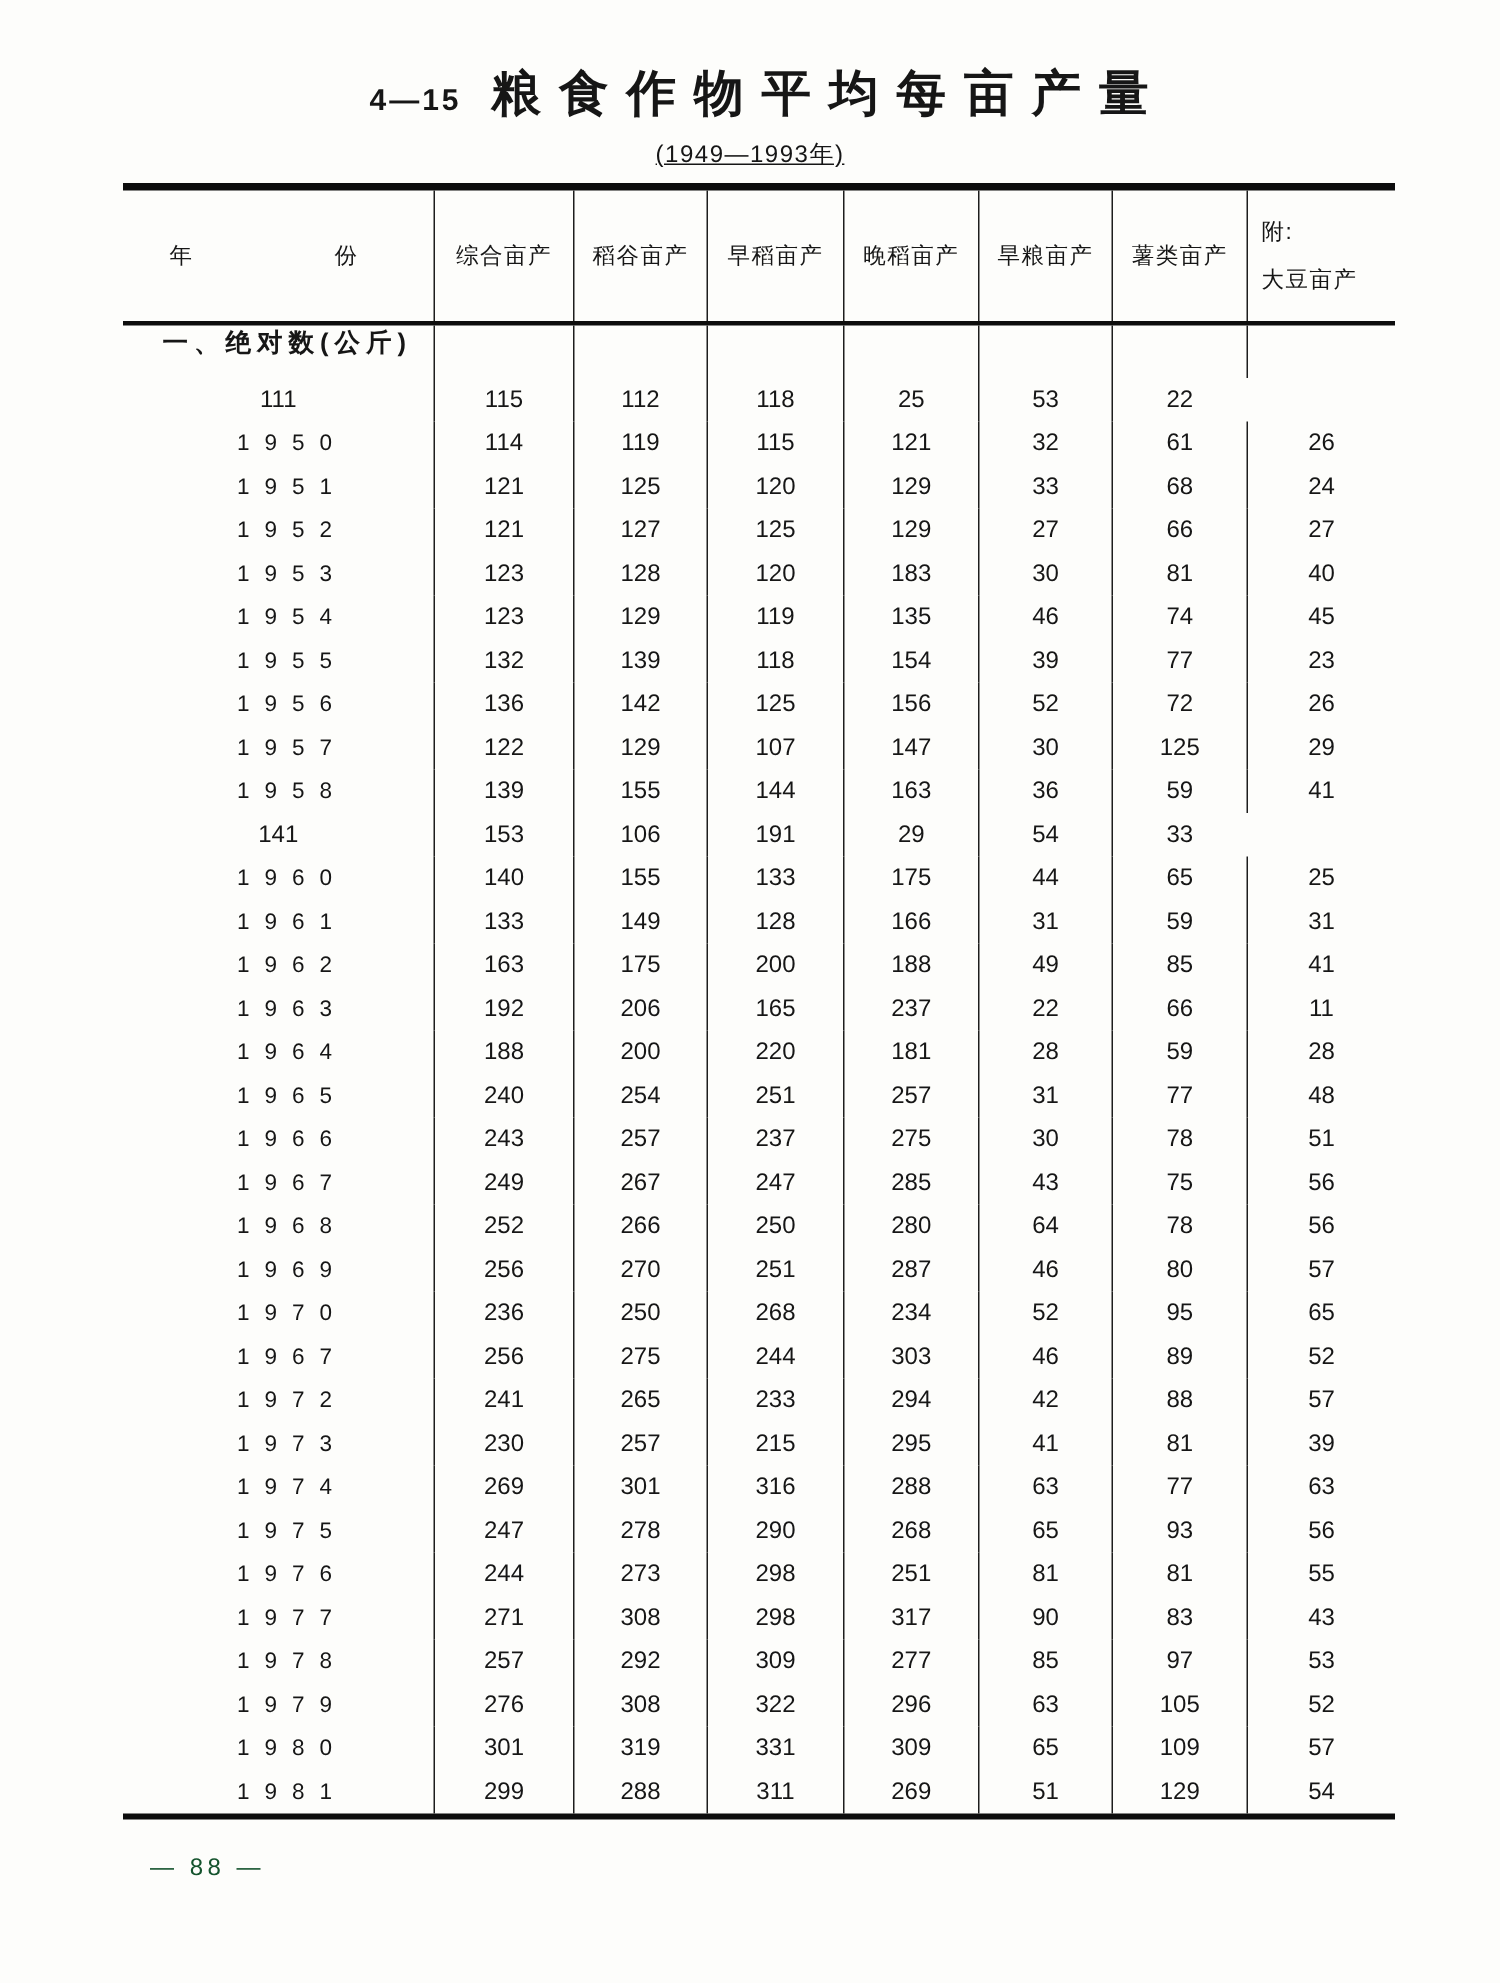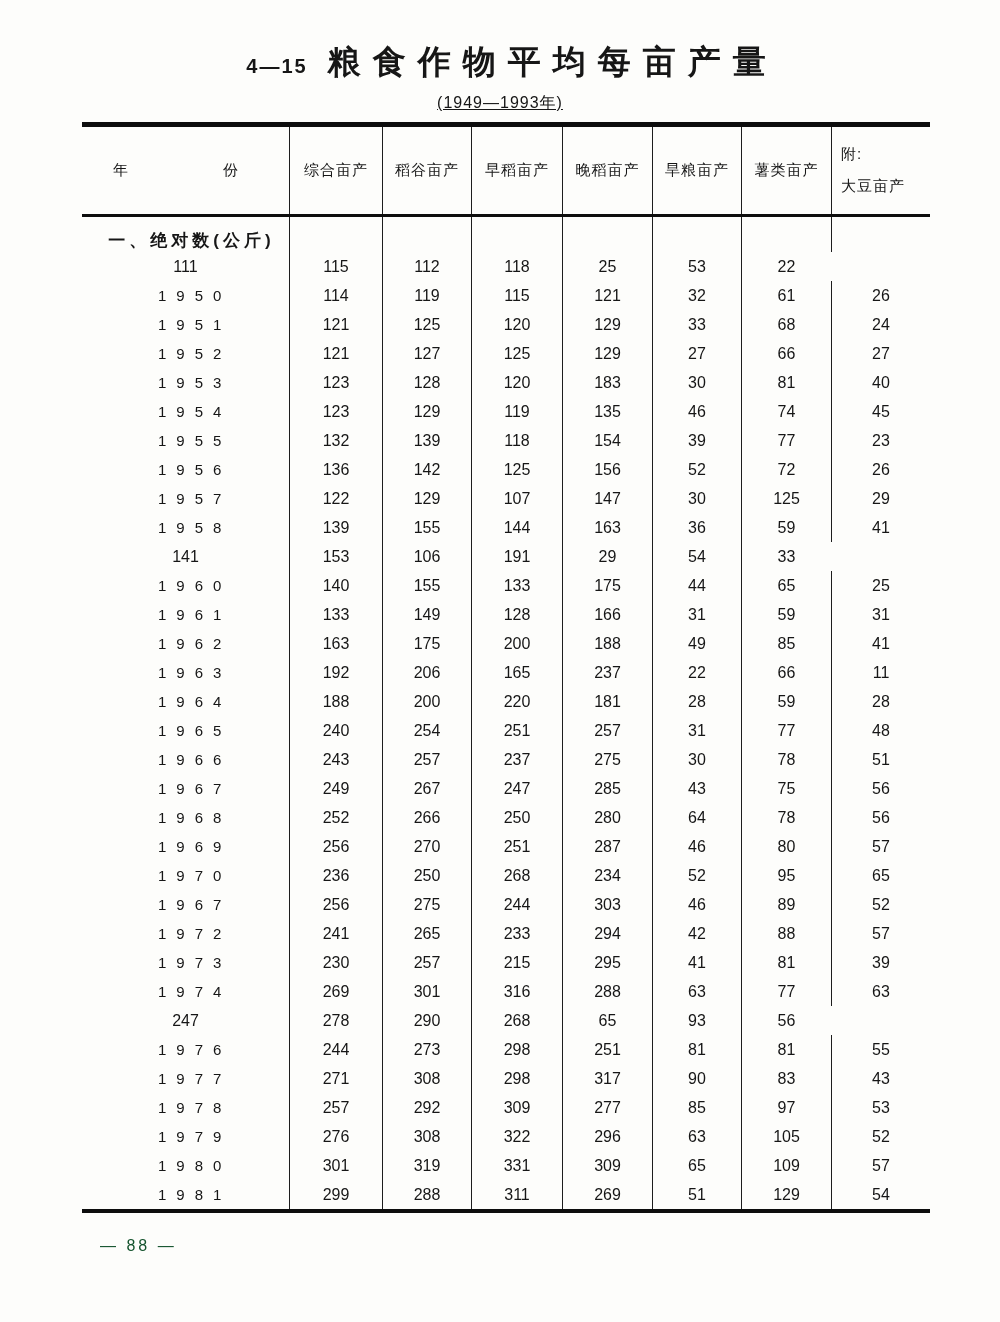--- a/index.html
+++ b/index.html
@@ -82,21 +82,21 @@
   .th-attach {
     flex-direction: column;
     align-items: flex-start;
     justify-content: center;
     gap: 13px;
     padding-left: 9px;
   }
   .section-row { height: 35px; }
   .section-row .td {
     display: flex;
-    align-items: flex-end;
+    align-items: flex-start;
   }
   .section-label {
     padding-left: 12px;
     font-size: 17px;
     font-weight: bold;
     letter-spacing: 4px;
     white-space: nowrap;
   }
   .tr { height: 29px; }
   .td {
@@ -418,20 +418,21 @@
           <div class="td year">1974</div>
           <div class="td">269</div>
           <div class="td">301</div>
           <div class="td">316</div>
           <div class="td">288</div>
           <div class="td">63</div>
           <div class="td">77</div>
           <div class="td">63</div>
         </div>
         <div class="tr">
+          <div class="td year">1975</div>
           <div class="td">247</div>
           <div class="td">278</div>
           <div class="td">290</div>
           <div class="td">268</div>
           <div class="td">65</div>
           <div class="td">93</div>
           <div class="td">56</div>
         </div>
         <div class="tr">
           <div class="td year">1976</div>

